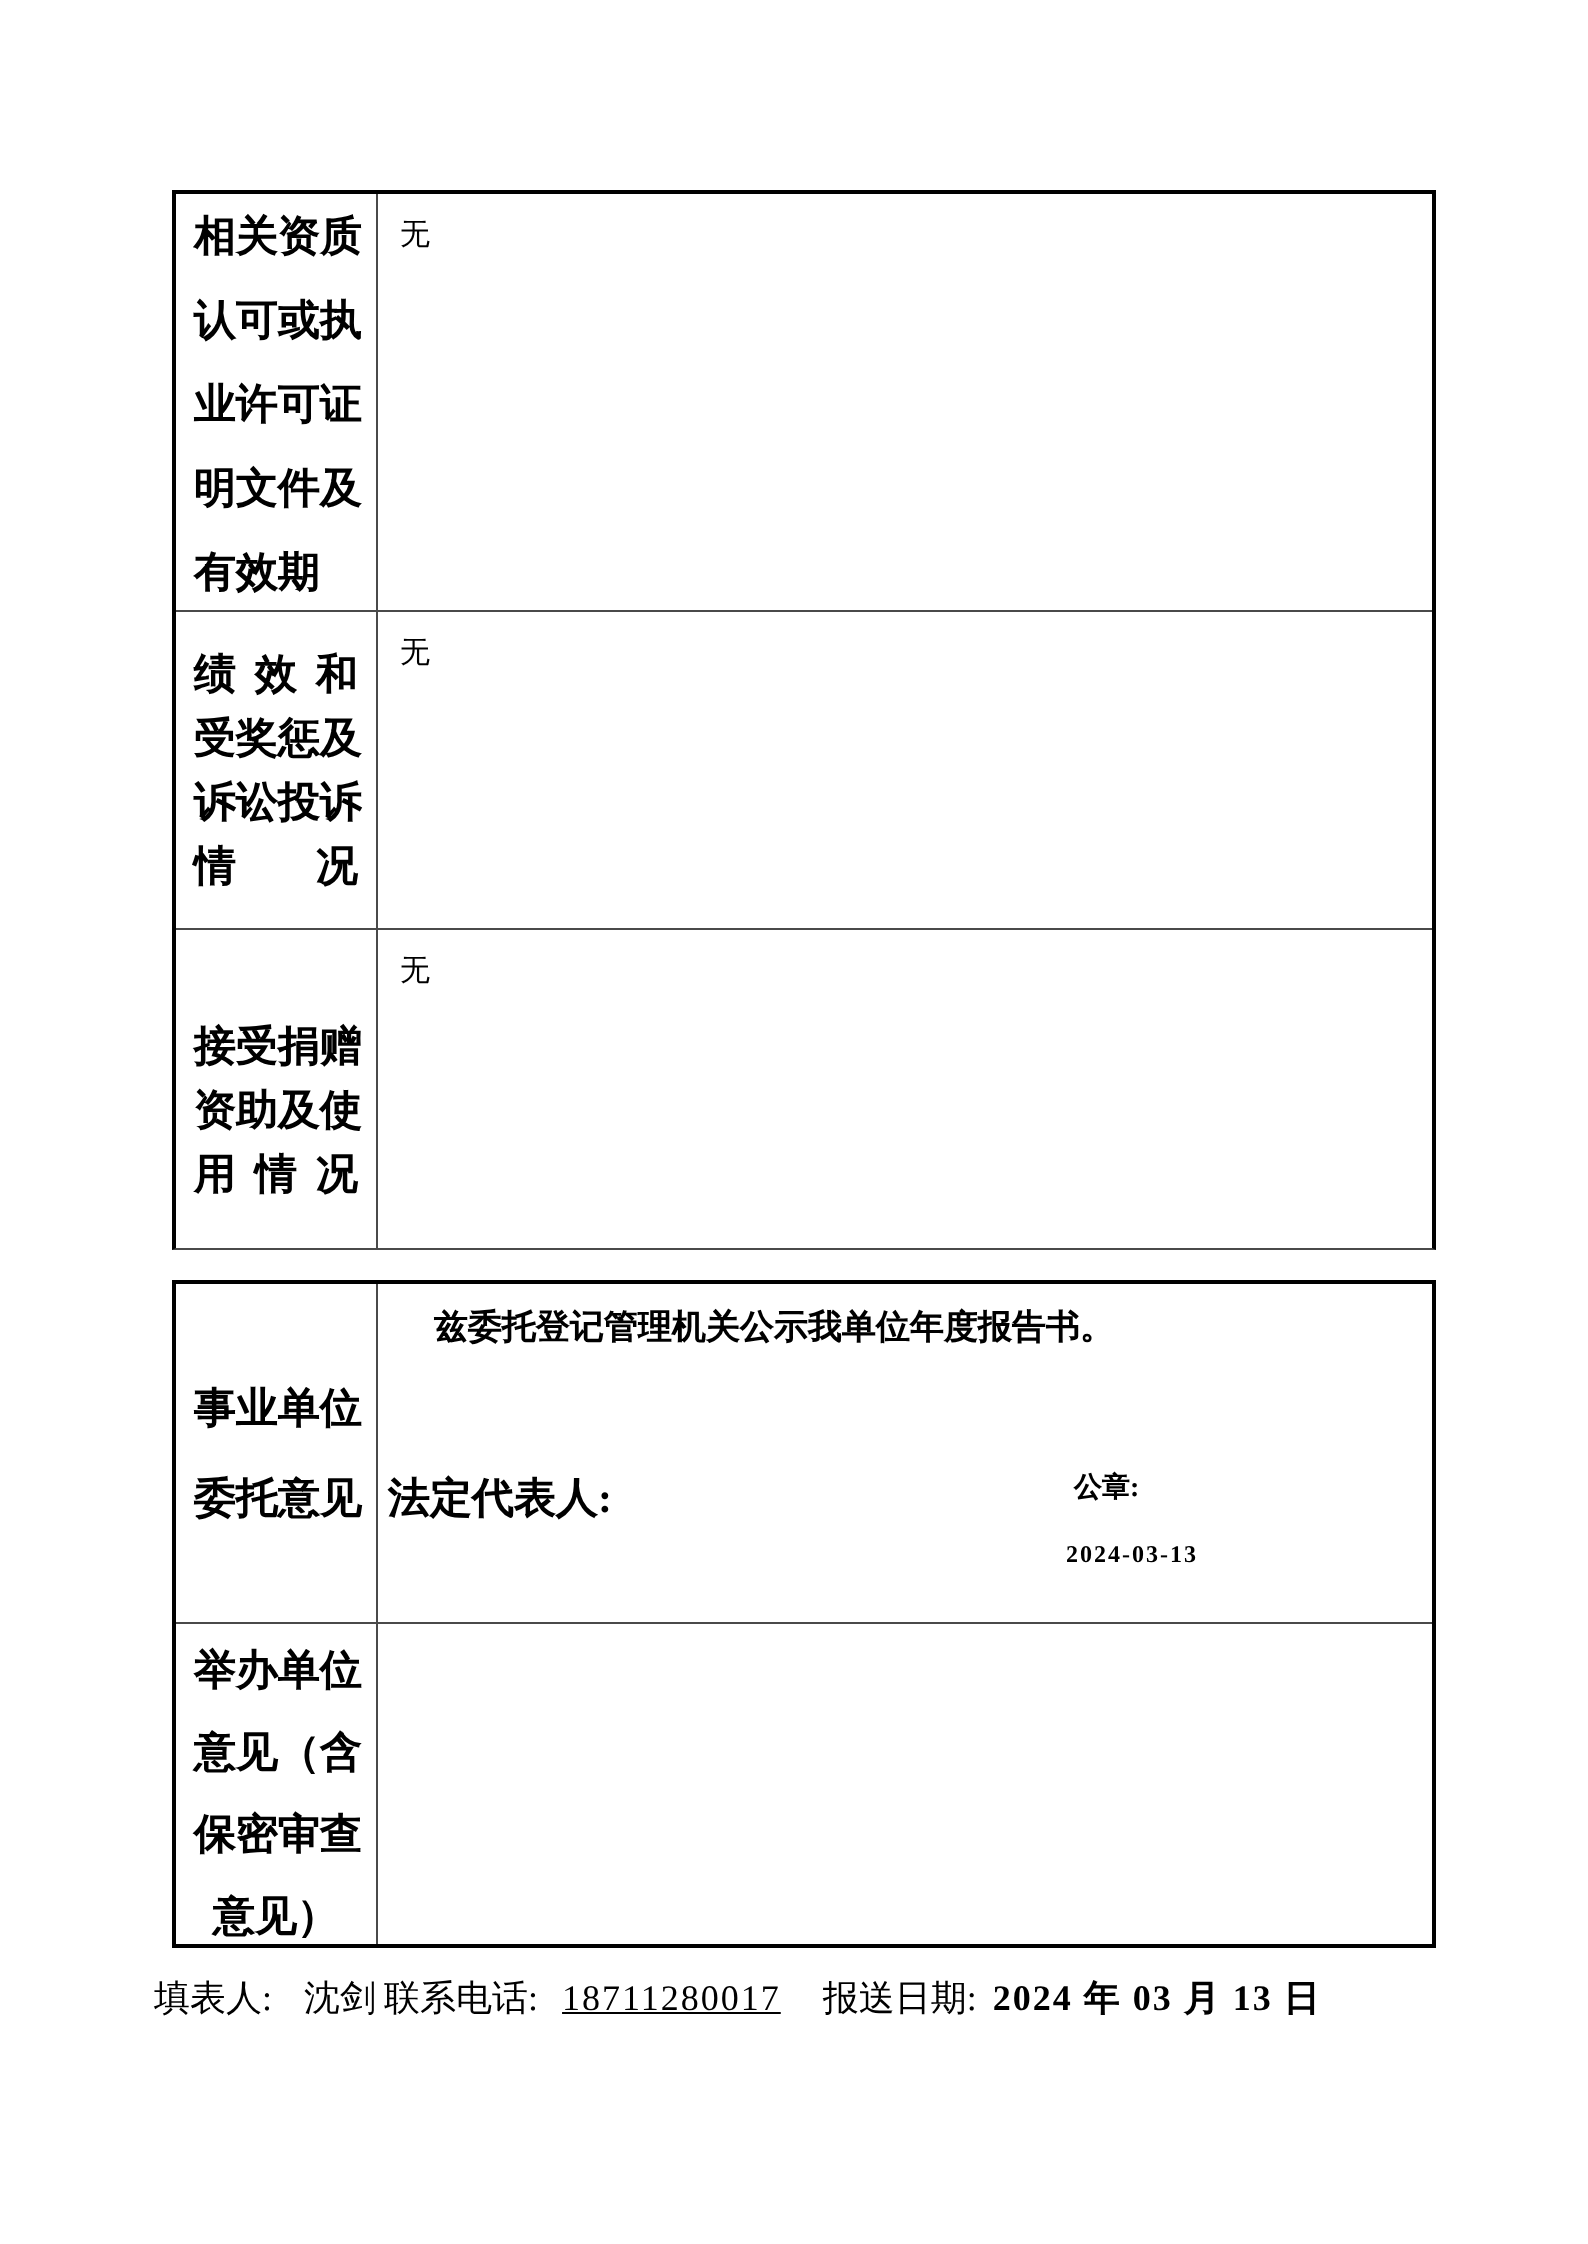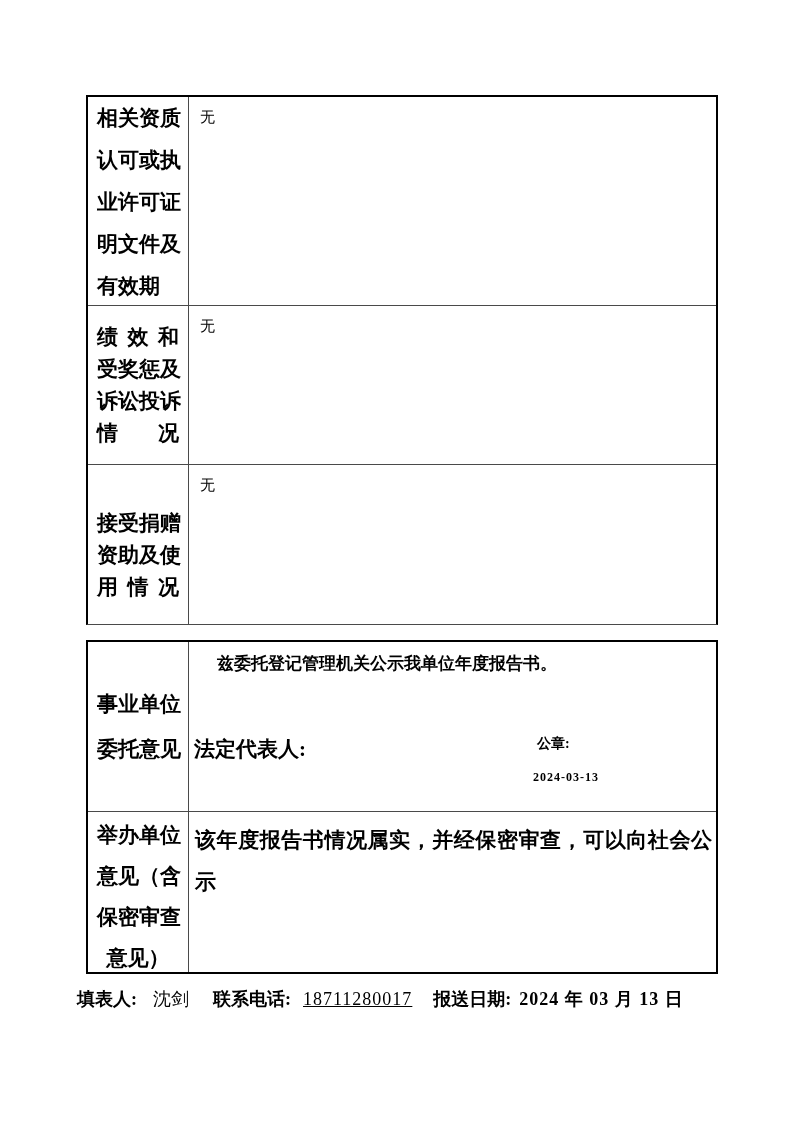--- a/index.html
+++ b/index.html
@@ -41,24 +41,24 @@
   .legal-rep{position:absolute;left:5px;font-size:21px;font-weight:bold;}
   .seal{position:absolute;left:348px;font-size:14px;font-weight:bold;}
   .entrust-date{position:absolute;left:318px;top:128px;
                 font-family:"Liberation Serif","DejaVu Serif",serif;
                 font-size:12px;font-weight:bold;letter-spacing:1px;margin-left:26px;}
 
   .sponsor-opinion{padding:7px 4px 0 6px;font-size:21px;font-weight:bold;line-height:42px;
                    text-align:justify;}
 
   .footer{position:absolute;left:77px;top:986px;font-size:18px;line-height:26px;white-space:nowrap;}
-  .footer .lbl{font-weight:bold;}
+  .footer .lbl{font-weight:normal;}
   .footer .val{font-weight:normal;}
   .f-filler-value{margin-left:16px;}
-  .f-phone-label{margin-left:24px;}
+  .f-phone-label{margin-left:4px;}
   .f-phone-value{margin-left:12px;font-family:"Liberation Serif","DejaVu Serif",serif;letter-spacing:1px;text-decoration:underline;}
   .f-date-label{margin-left:21px;}
   .f-date-value{margin-left:8px;font-weight:bold;font-family:"Liberation Serif","DejaVu Serif",serif;letter-spacing:1px;}
 </style>
 </head>
 <body>
 
 <div class="page">
 
   <div class="tbl tbl1">
@@ -202,23 +202,20 @@
             <span>密</span>
             <span>审</span>
             <span>查</span>
           </div>
           <div class="label-line ll-center">
             <span>意</span>
             <span>见</span>
             <span>）</span>
           </div>
         </div>
-      <div class="cell content-cell">
-        <div class="sponsor-opinion">该年度报告书情况属实，并经保密审查，可以向社会公示</div>
-      </div>
     </div>
 
   </div>
 
   <div class="footer">
     <span class="lbl f-filler-label">填表人:</span><span class="val f-filler-value">沈剑</span><span class="lbl f-phone-label">联系电话:</span><span class="val f-phone-value">18711280017</span><span class="lbl f-date-label">报送日期:</span><span class="f-date-value">2024 年 03 月 13 日</span>
   </div>
 
 </div>
 

